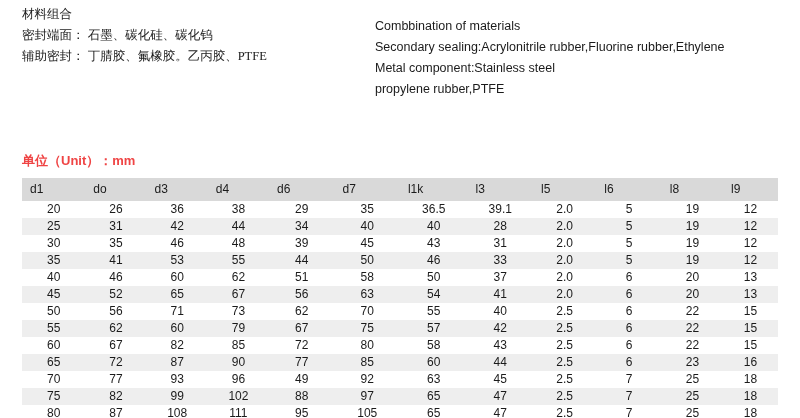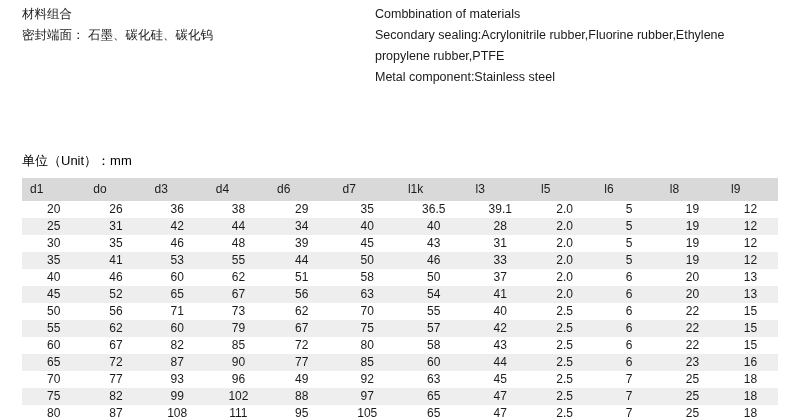--- a/index.html
+++ b/index.html
@@ -22,46 +22,47 @@
     top: 0;
     left: 0;
     width: 800px;
     height: 120px;
   }
   .spec-col-cn {
     position: absolute;
     left: 22px;
     top: 4px;
     width: 350px;
+    font-family: Liberation Serif, serif;
   }
   .spec-col-en {
     position: absolute;
     left: 375px;
-    top: 4px;
+    top: 16px;
     width: 420px;
   }
   .spec-line {
     font-size: 12.5px;
     line-height: 21px;
     white-space: pre-wrap;
     color: #1b1b1b;
   }
   .spec-col-en .spec-line {
     font-size: 12.5px;
     line-height: 21px;
   }
 
   
   .unit-caption {
     position: absolute;
     left: 22px;
     top: 152px;
     font-size: 13px;
-    font-weight: normal;
-    color: #000000;
+    font-weight: bold;
+    color: #ef4444;
   }
 
   
   .table-wrap {
     position: absolute;
     left: 22px;
     top: 178px;
     width: 756px;
   }
   table.dim-table {
@@ -114,26 +115,27 @@
   col.c10 { width: 58px; }
   col.c11 { width: 52px; }
 </style>
 </head>
 <body>
 
 <div class="spec-block">
   <div class="spec-col-cn">
     <div class="spec-line">材料组合</div>
     <div class="spec-line">密封端面： 石墨、碳化硅、碳化钨</div>
+    <div class="spec-line">辅助密封： 丁腈胶、氟橡胶。乙丙胶、PTFE</div>
   </div>
   <div class="spec-col-en">
     <div class="spec-line">Combbination of materials</div>
     <div class="spec-line">Secondary sealing:Acrylonitrile rubber,Fluorine rubber,Ethylene</div>
+    <div class="spec-line">Metal component:Stainless steel</div>
     <div class="spec-line">propylene rubber,PTFE</div>
-    <div class="spec-line">Metal component:Stainless steel</div>
   </div>
 </div>
 
 <div class="unit-caption">单位（Unit）：mm</div>
 
 <div class="table-wrap">
   <table class="dim-table">
     <colgroup>
       <col class="c0">
         <col class="c1">

